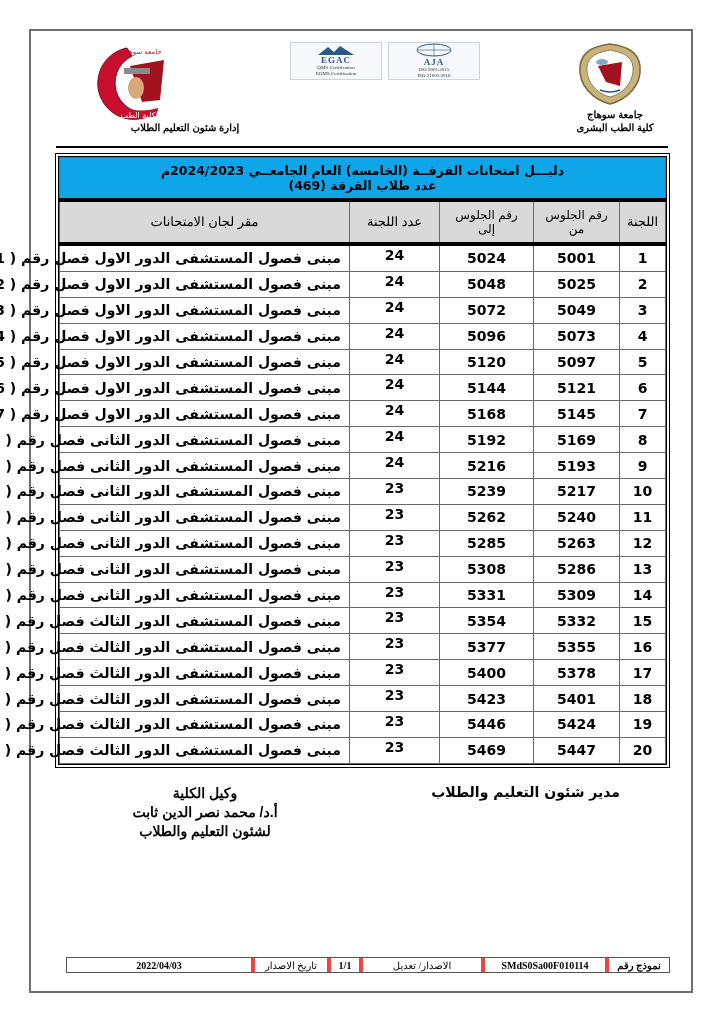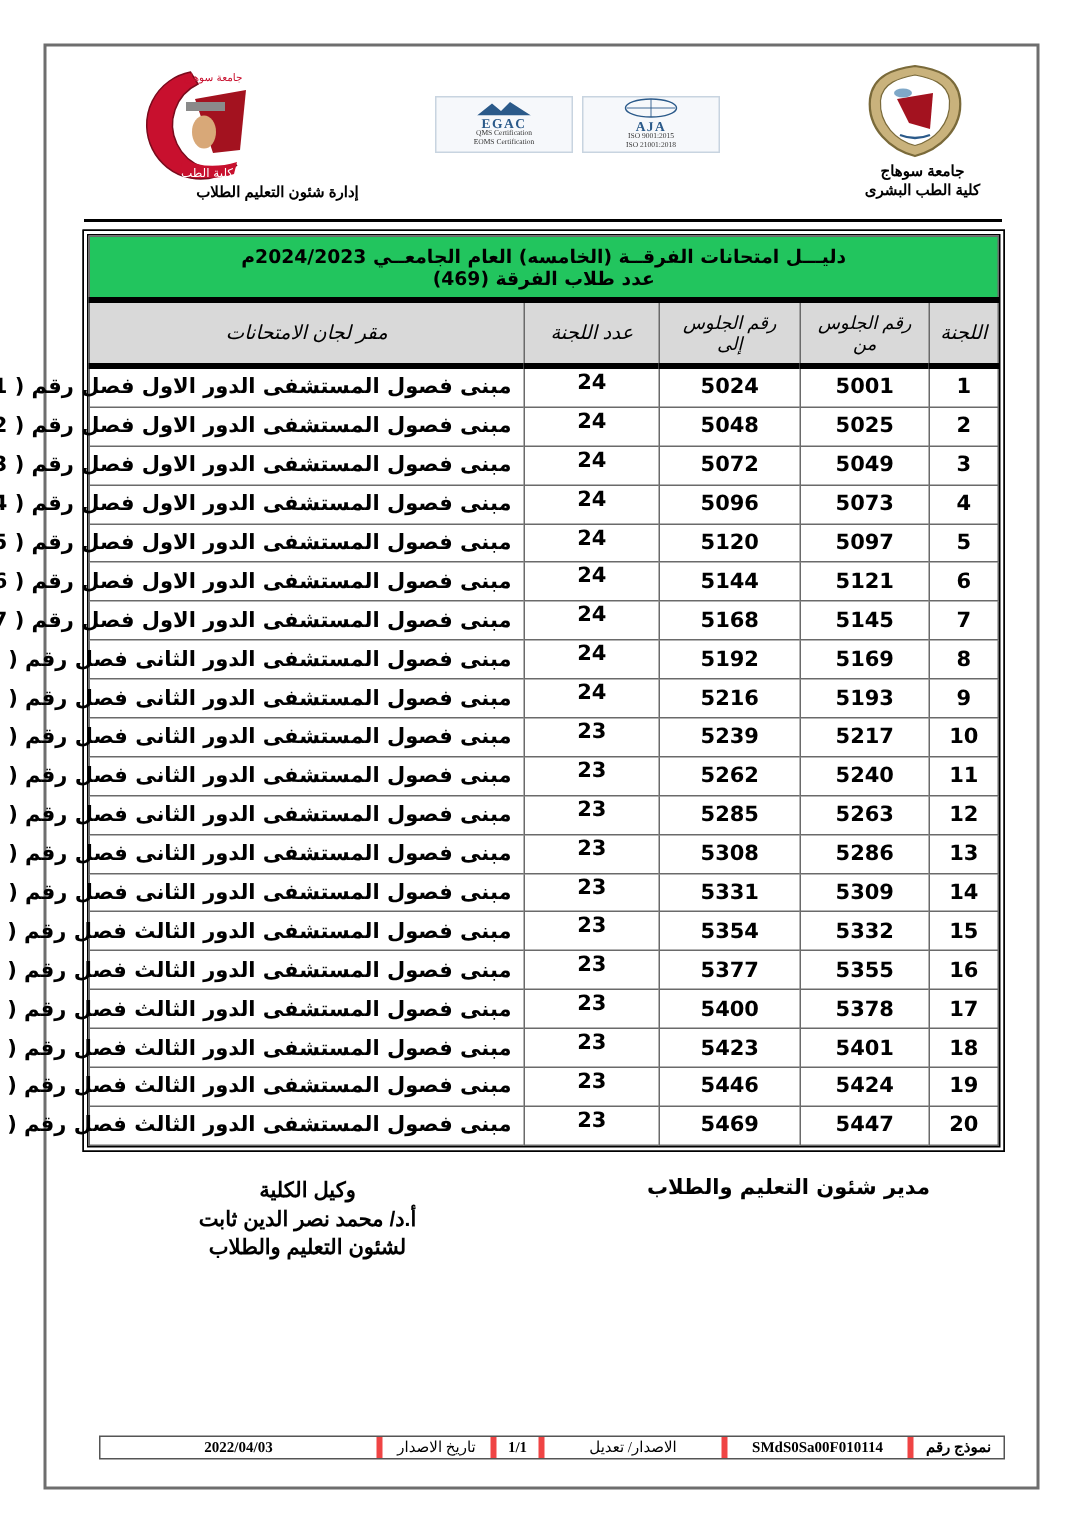--- a/index.html
+++ b/index.html
@@ -1,33 +1,33 @@
 <!DOCTYPE html>
 <html><head>
 <meta charset="utf-8">
 <style>
   html, body { margin: 0; padding: 0; background: #ffffff; }
   body { width: 724px; height: 1024px; position: relative; font-family: "DejaVu Sans", sans-serif; color: #000; overflow: hidden; }
   .page-frame { position: absolute; left: 29px; top: 29px; width: 664px; height: 964px; border: 2px solid #6e6e6e; box-sizing: border-box; }
   .header { position: absolute; left: 40px; top: 38px; width: 645px; height: 110px; }
   .logo-left { position: absolute; left: 32px; top: 6px; width: 110px; height: 80px; }
   .left-caption { position: absolute; left: 80px; top: 84px; width: 130px; text-align: center; font-size: 10px; direction: rtl; font-family: "Liberation Sans", sans-serif; font-weight: bold; }
-  .logos-center { position: absolute; left: 250px; top: 4px; width: 190px; height: 38px; display: flex; gap: 6px; margin-top: 22px; }
+  .logos-center { position: absolute; left: 250px; top: 4px; width: 190px; height: 38px; display: flex; gap: 6px; }
   .badge { flex: 1; border: 1px solid #c8d4e0; background: #f6f8fb; display: flex; flex-direction: column; align-items: center; justify-content: center; font-family: "Liberation Serif", serif; }
   .badge .t1 { font-size: 9px; font-weight: bold; color: #2b5a8a; letter-spacing: 1px; }
   .badge .t2 { font-size: 5px; color: #333; line-height: 6px; text-align: center; }
   .logo-right { position: absolute; left: 532px; top: 4px; width: 76px; height: 64px; }
   .right-caption { position: absolute; left: 520px; top: 70px; width: 110px; text-align: center; direction: rtl; font-family: "Liberation Sans", sans-serif; font-weight: bold; font-size: 10px; line-height: 13px; }
   .header-rule { position: absolute; left: 56px; top: 146px; width: 612px; height: 2px; background: #000; }
 
   .table-wrap { position: absolute; left: 55px; top: 153px; width: 615px; border: 4px double #000; border-width: 4px; box-sizing: border-box; outline: 1px solid #000; outline-offset: -1px; }
   table { border-collapse: collapse; width: 100%; direction: rtl; table-layout: fixed; }
   td, th { border: 1px solid #6a6a6a; text-align: center; padding: 0; }
-  .title-row td { background: #22c55e; height: 40px; font-weight: bold; font-size: 12.5px; line-height: 15px; font-family: "DejaVu Sans", sans-serif; border-bottom: 4px solid #000; }
-  .head-row th { background: #d9d9d9; height: 40px; font-weight: normal; font-size: 12px; font-family: "Liberation Sans", sans-serif; border-bottom: 4px solid #000; line-height: 14px; font-style: italic; }
+  .title-row td { background: #0ea5e9; height: 40px; font-weight: bold; font-size: 12.5px; line-height: 15px; font-family: "DejaVu Sans", sans-serif; border-bottom: 4px solid #000; }
+  .head-row th { background: #d9d9d9; height: 40px; font-weight: normal; font-size: 12px; font-family: "Liberation Sans", sans-serif; border-bottom: 4px solid #000; line-height: 14px; }
   .head-row th.wide { font-size: 13px; }
   .data-row td { height: 24.9px; font-weight: bold; font-size: 14px; font-family: "DejaVu Sans", sans-serif; }
   .data-row td.loc { padding-right: 8px; font-size: 14px; font-weight: bold; white-space: nowrap; }
   .data-row td.cnt { vertical-align: top; line-height: 18px; }
 
   .sign-right { position: absolute; left: 420px; top: 784px; width: 200px; text-align: right; direction: rtl; font-weight: bold; font-size: 14px; font-family: "DejaVu Sans", sans-serif; }
   .sign-left { position: absolute; left: 100px; top: 784px; width: 210px; text-align: center; direction: rtl; font-weight: bold; font-size: 14px; line-height: 19px; font-family: Liberation Sans, sans-serif; }
 
   .footer-box { position: absolute; left: 66px; top: 957px; width: 604px; height: 16px; border: 1px solid #555; display: flex; direction: rtl; font-family: "Liberation Serif", serif; font-size: 10px; box-sizing: border-box; }
   .footer-box > div { border-left: 4px solid #ef4444; display: flex; align-items: center; justify-content: center; font-weight: bold; }

